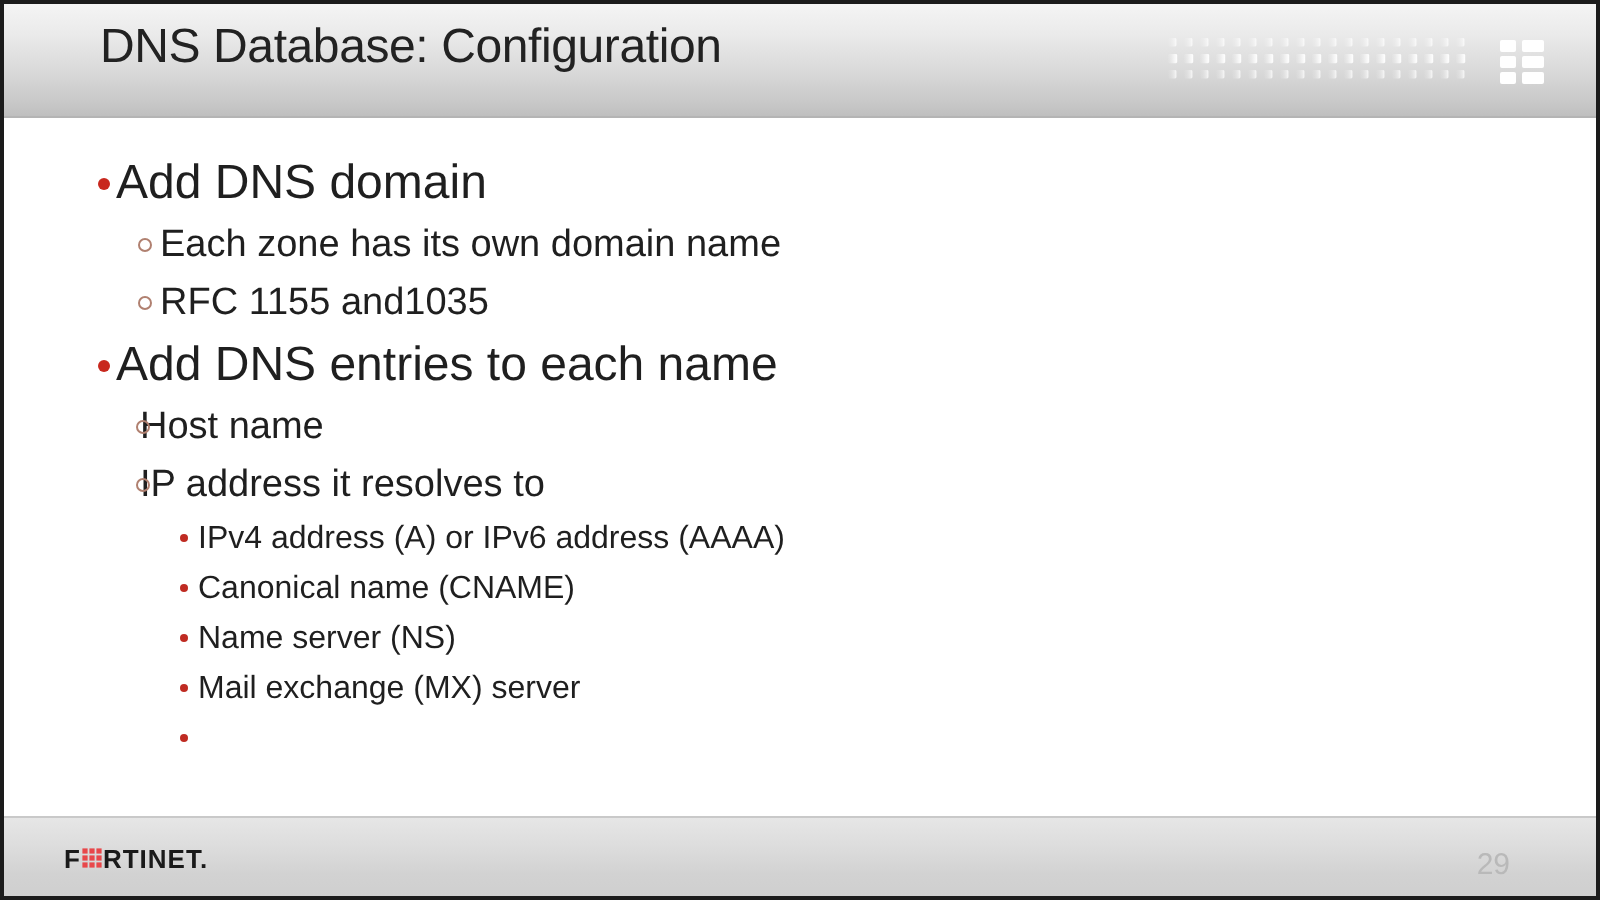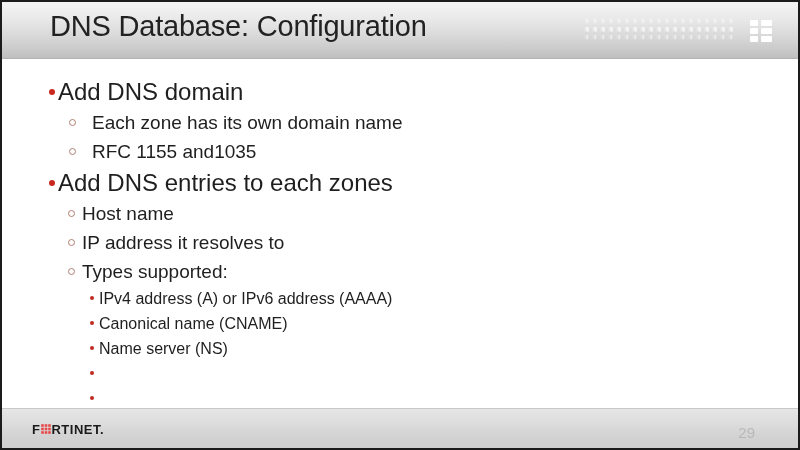--- a/index.html
+++ b/index.html
@@ -36,21 +36,21 @@
                 #c8c8c8 88%,
                 #bfbfbf 100%);
     border-bottom: 1px solid #b4b4b4;
     box-sizing: border-box;
     overflow: hidden;
   }
   .header-title {
     position: absolute;
     left: 48px;
     top: 8px;
-    font-size: 29px;
+    font-size: 24px;
     font-weight: 400;
     color: #222222;
     letter-spacing: -0.2px;
     white-space: nowrap;
   }
 
   
   .dot-grid {
     position: absolute;
     right: 16px;
@@ -116,21 +116,20 @@
     width: 7px;
     height: 7px;
     border-radius: 50%;
     border: 1px solid #b08070;
     background: transparent;
     box-sizing: border-box;
   }
   .lvl2 .bullet-text {
     font-size: 19px;
     line-height: 29px;
-    margin-left: 12px;
   }
 
   
   .lvl2b {
     padding-left: 68px;
   }
   .lvl2b .bullet-mark {
     left: 66px;
   }
 
@@ -312,55 +311,52 @@
       <span class="bullet-text">Each zone has its own domain name</span>
     </div>
 
     <div class="bullet-row lvl2">
       <span class="bullet-mark"></span>
       <span class="bullet-text">RFC 1155 and1035</span>
     </div>
 
     <div class="bullet-row lvl1">
       <span class="bullet-mark"></span>
-      <span class="bullet-text">Add DNS entries to each zones</span>
+      <span class="bullet-text">Add DNS entries to each name</span>
     </div>
 
     <div class="bullet-row lvl2 lvl2b">
       <span class="bullet-mark"></span>
       <span class="bullet-text">Host name</span>
     </div>
 
     <div class="bullet-row lvl2 lvl2b">
       <span class="bullet-mark"></span>
       <span class="bullet-text">IP address it resolves to</span>
     </div>
 
-    <div class="bullet-row lvl2 lvl2b">
-      <span class="bullet-mark"></span>
-      <span class="bullet-text">Types supported:</span>
-    </div>
 
     <div class="bullet-row lvl3">
       <span class="bullet-mark"></span>
       <span class="bullet-text">IPv4 address (A) or IPv6 address (AAAA)</span>
     </div>
 
     <div class="bullet-row lvl3">
       <span class="bullet-mark"></span>
       <span class="bullet-text">Canonical name (CNAME)</span>
     </div>
 
     <div class="bullet-row lvl3">
       <span class="bullet-mark"></span>
       <span class="bullet-text">Name server (NS)</span>
     </div>
 
     <div class="bullet-row lvl3">
       <span class="bullet-mark"></span>
+      <span class="bullet-text">Mail exchange (MX) server</span>
     </div>
 
     <div class="bullet-row lvl3">
       <span class="bullet-mark"></span>
     </div>
 
   </div>
 
   <div class="footer">
 

